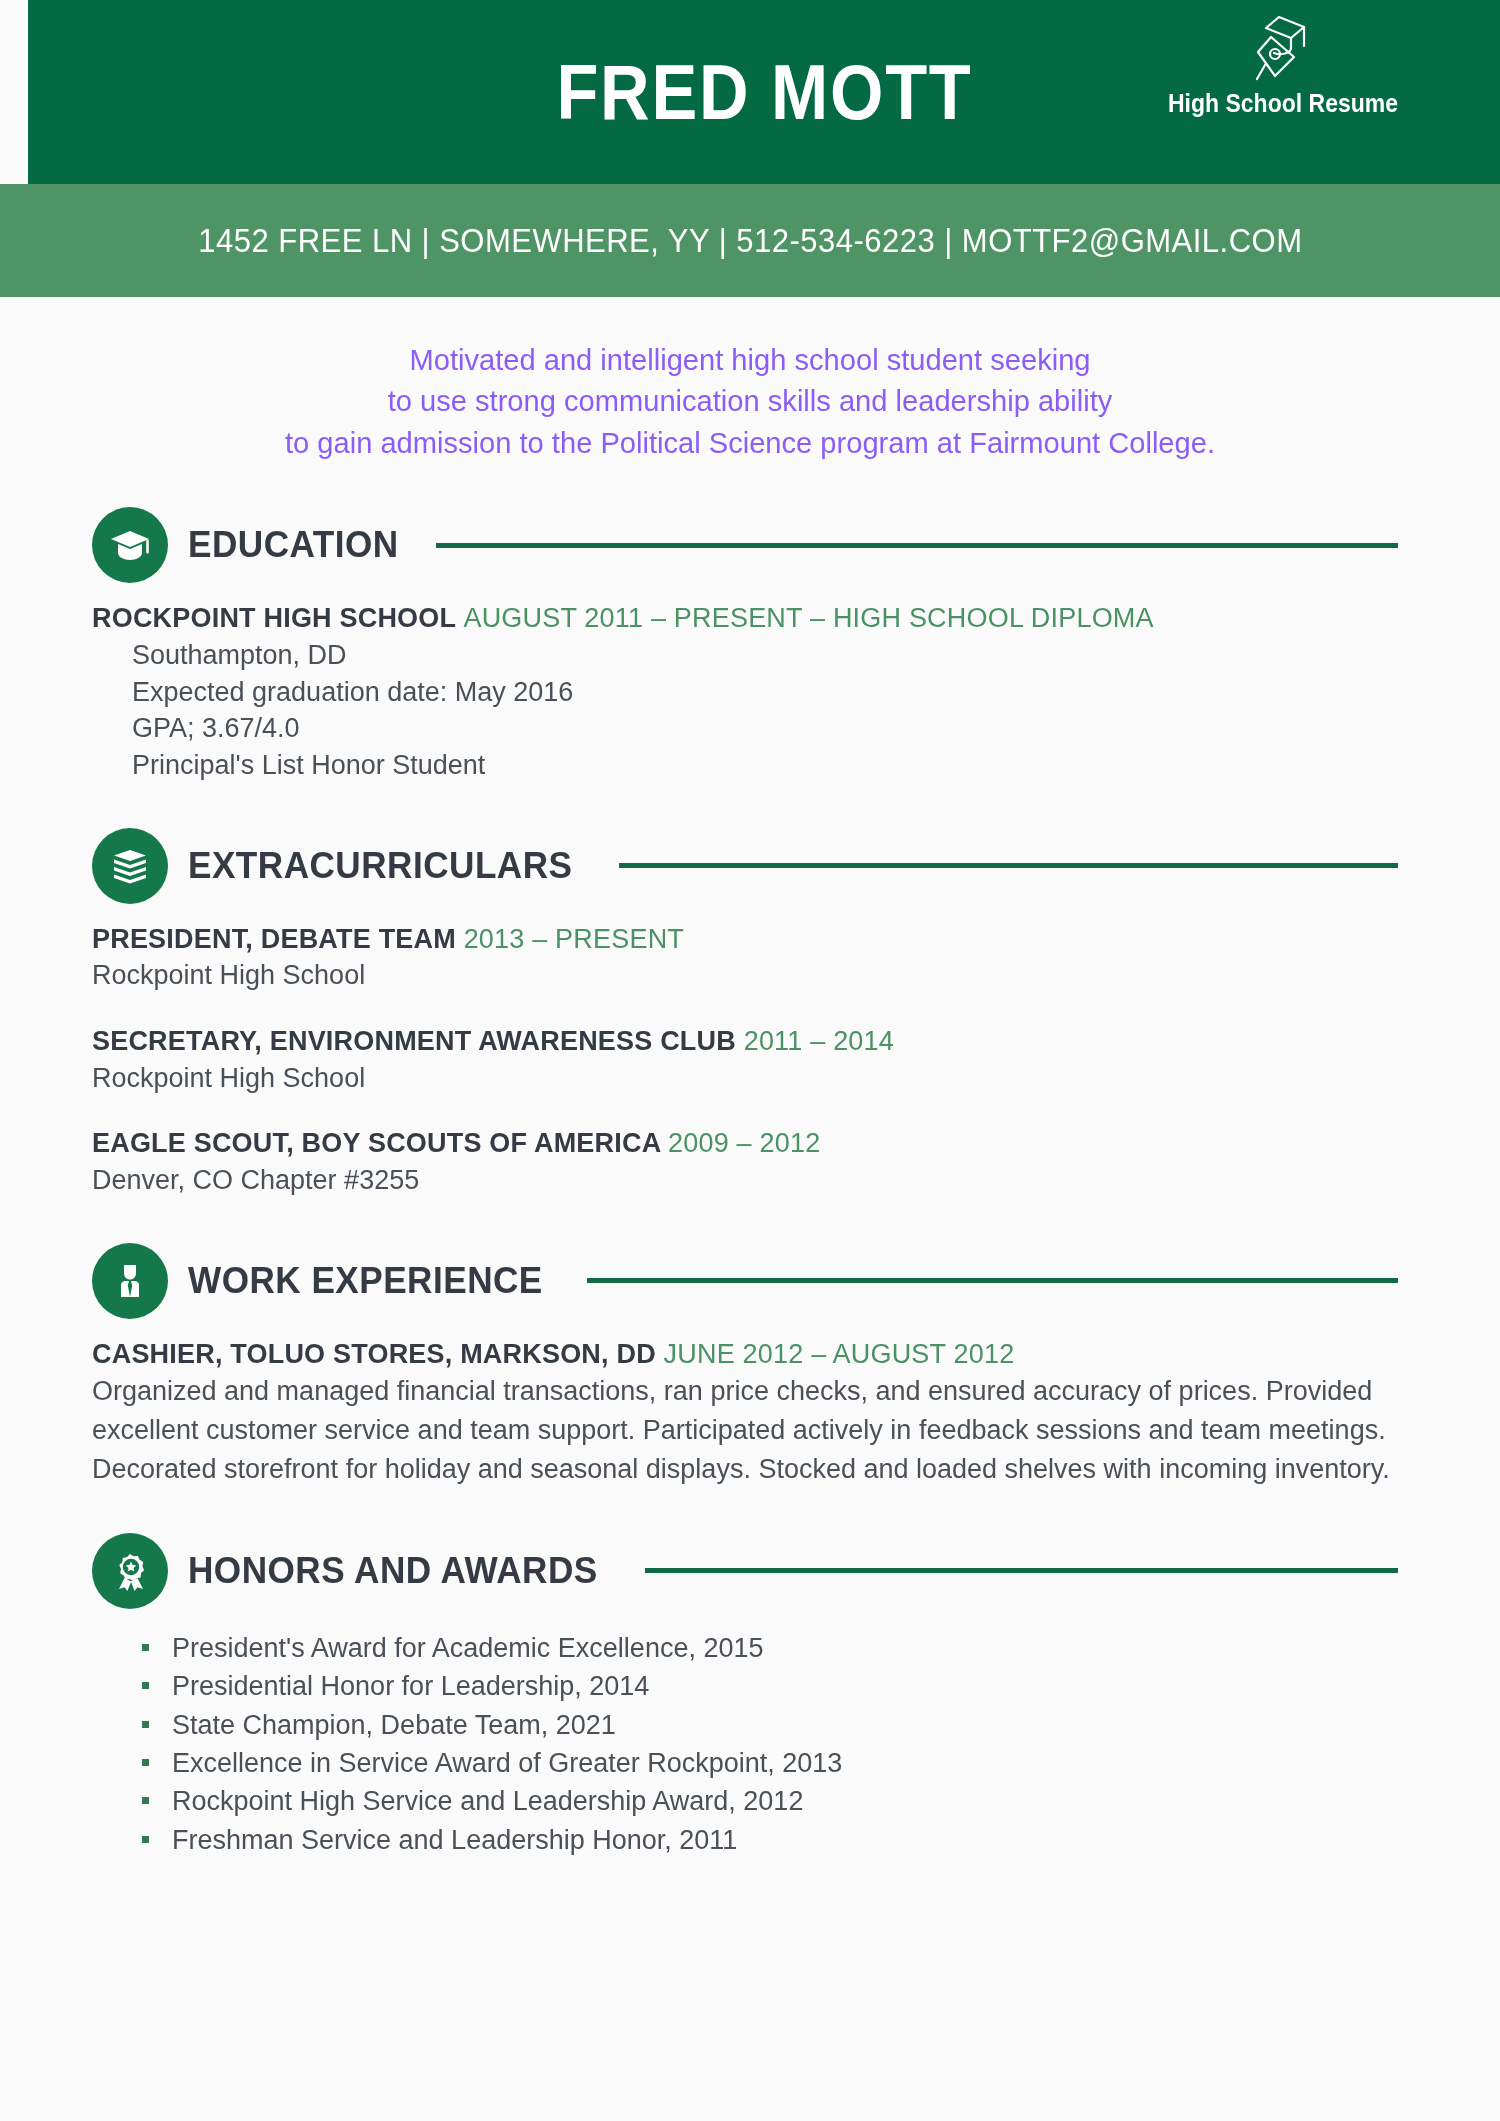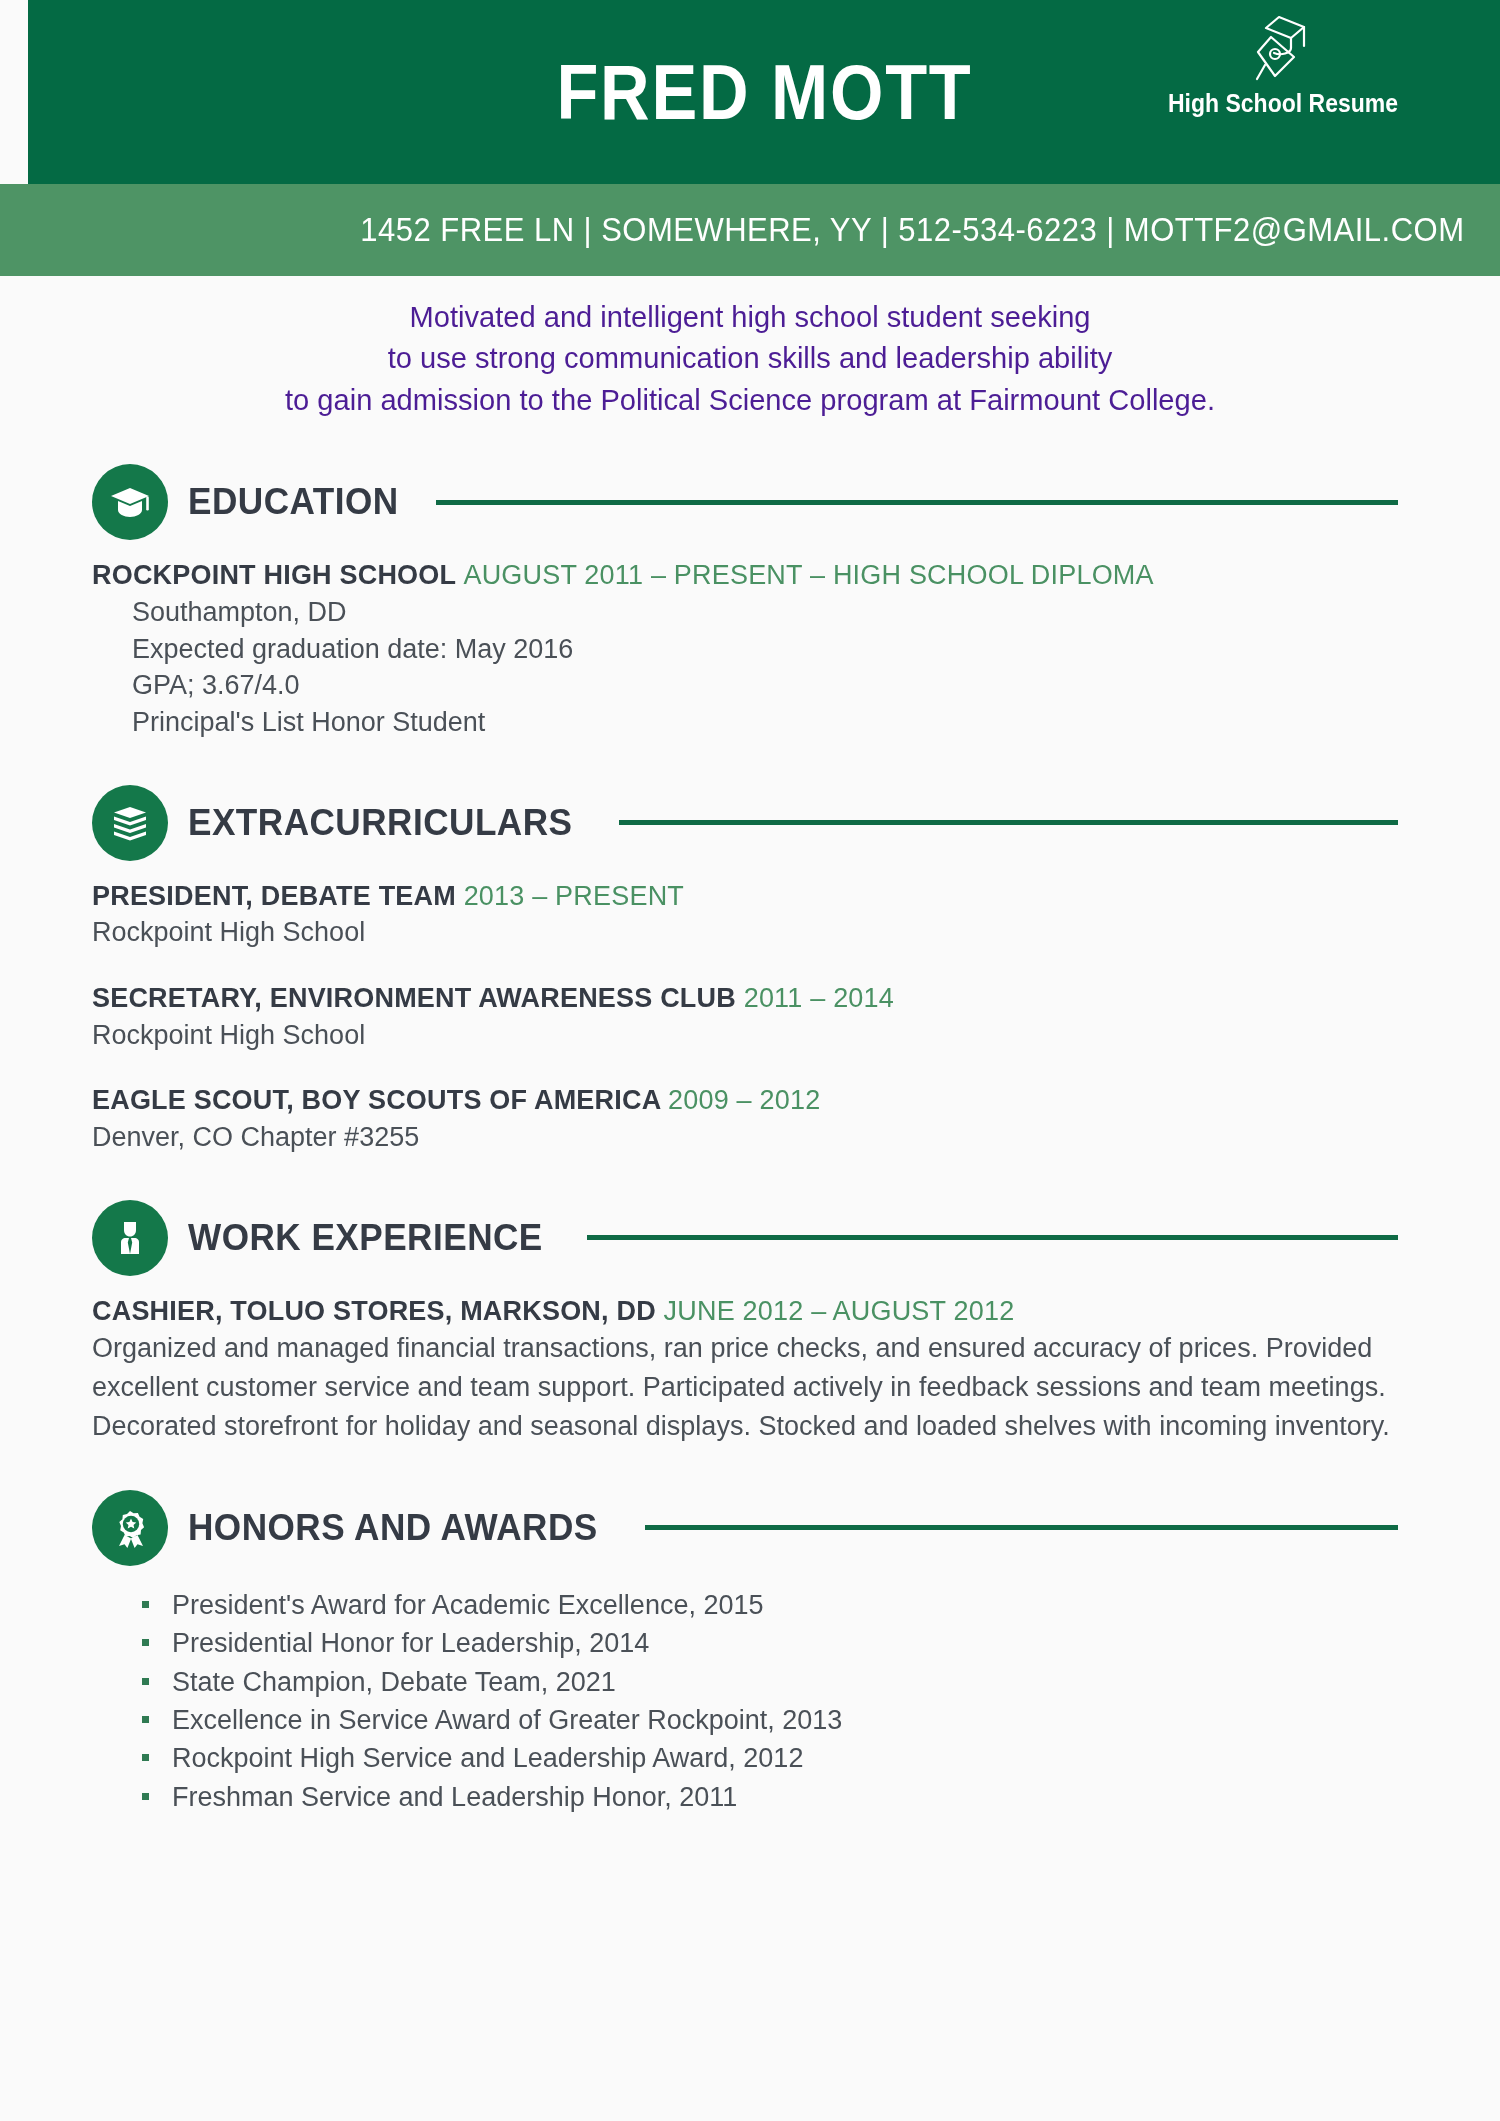--- a/index.html
+++ b/index.html
@@ -57,43 +57,43 @@
     margin-top: 4px;
     font-size: 25px;
     font-weight: bold;
     color: #ffffff;
     letter-spacing: 0px;
     transform: scaleX(0.92);
     white-space: nowrap;
   }
 
   .contact-band {
-    height: 92px;
+    height: 113px;
     background: #4E9465;
     display: flex;
     align-items: center;
-    justify-content: flex-end;
+    justify-content: center;
   }
   .contact-text {
     font-size: 33px;
     color: #ffffff;
     letter-spacing: 0.5px;
     transform: scaleX(0.94);
     white-space: nowrap;
   }
 
   
   .body-wrap {
     padding: 0 92px;
   }
 
   .objective {
-    margin-top: 20px;
+    margin-top: 42px;
     text-align: center;
-    color: #4c1d95;
+    color: #8b5cf6;
     font-size: 30px;
     line-height: 1.38;
   }
   .objective div { transform: scaleX(0.97); }
 
   .section {
     margin-top: 40px;
   }
   .section-head {
     display: flex;

